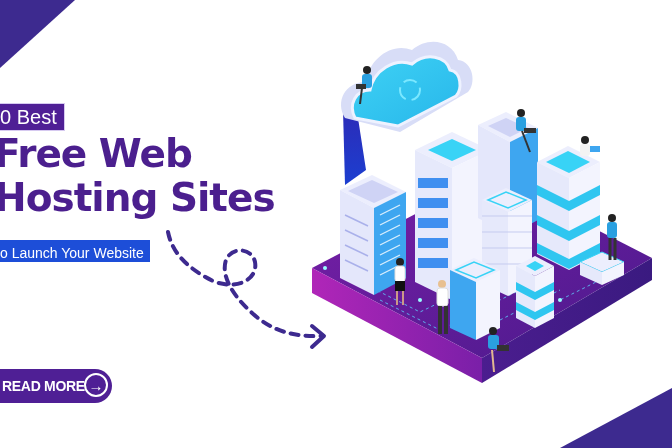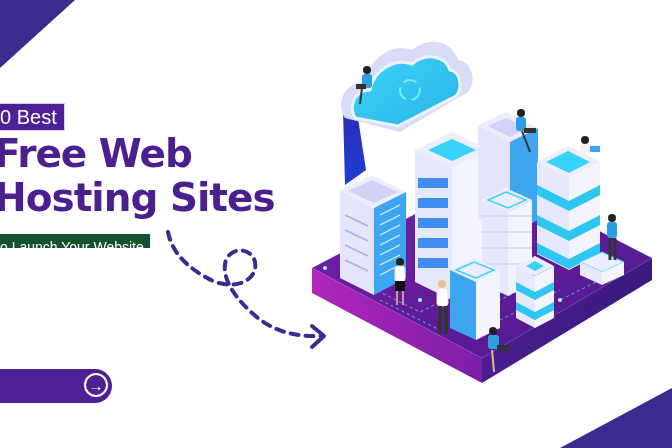--- a/index.html
+++ b/index.html
@@ -2,21 +2,21 @@
 <html><head>
 <meta charset="utf-8">
 <style>
   html, body { margin:0; padding:0; }
   body { width:672px; height:448px; overflow:hidden; background:#ffffff; position:relative; font-family:"Liberation Sans", sans-serif; }
   .abs { position:absolute; }
   .tri-tl { left:0; top:0; width:0; height:0; border-top:68px solid #3d2a8f; border-right:75px solid transparent; }
   .tri-br { right:0; bottom:0; width:0; height:0; border-bottom:60px solid #3d2a8f; border-left:112px solid transparent; }
   .badge-best { left:0; top:103px; height:26px; padding:0 7px 0 0; background:#4f1f95; color:#fff; font-size:20px; line-height:26px; border:1px solid #d6c9f0; border-left:none; }
   .headline { left:-6px; top:132px; color:#4b1f8e; font-family:"DejaVu Sans", sans-serif; font-weight:bold; font-size:39px; line-height:44px; letter-spacing:-1px; white-space:nowrap; }
-  .sub-badge { left:0; top:234px; height:14px; padding:0 6px 0 0; background:#14532d; color:#fff; font-size:14px; line-height:26px; white-space:nowrap; }
+  .sub-badge { left:0; top:240px; height:22px; padding:0 6px 0 0; background:#1d4ed8; color:#fff; font-size:14px; line-height:26px; white-space:nowrap; }
   .read-more { left:-8px; top:369px; height:34px; width:120px; background:#4f1f95; border-radius:0 17px 17px 0; color:#fff; font-weight:bold; font-size:14px; display:flex; align-items:center; cursor:pointer; }
   .read-more .lbl { margin-left:10px; letter-spacing:-0.3px; }
   .read-more .arrow { position:absolute; right:4px; top:4px; width:24px; height:24px; border:2px solid #fff; border-radius:50%; box-sizing:border-box; display:flex; align-items:center; justify-content:center; font-size:15px; line-height:1; }
   svg { position:absolute; left:0; top:0; }
 </style>
 </head>
 <body>
 
 <div class="abs tri-tl"></div>
 <div class="abs tri-br"></div>
@@ -24,20 +24,21 @@
 <div class="abs badge-best">0 Best</div>
 
 <div class="abs headline">
   <div>Free Web</div>
   <div>Hosting Sites</div>
 </div>
 
 <div class="abs sub-badge">o Launch Your Website</div>
 
 <div class="abs read-more">
+  <span class="lbl">READ MORE</span>
   <span class="arrow">→</span>
 </div>
 
 <svg width="672" height="448">
   <path d="M168,232 C172,252 186,268 215,282 C240,290 258,278 255,262 C252,248 232,246 226,260 C220,278 236,300 258,318 C276,332 296,337 322,336" fill="none" stroke="#3d2a8f" stroke-width="4" stroke-dasharray="8,7" stroke-linecap="round"></path>
   <path d="M312,326 L324,336 L312,347" fill="none" stroke="#3d2a8f" stroke-width="4" stroke-linecap="round" stroke-linejoin="round"></path>
 </svg>
 
 <svg width="672" height="448">
   <defs>

